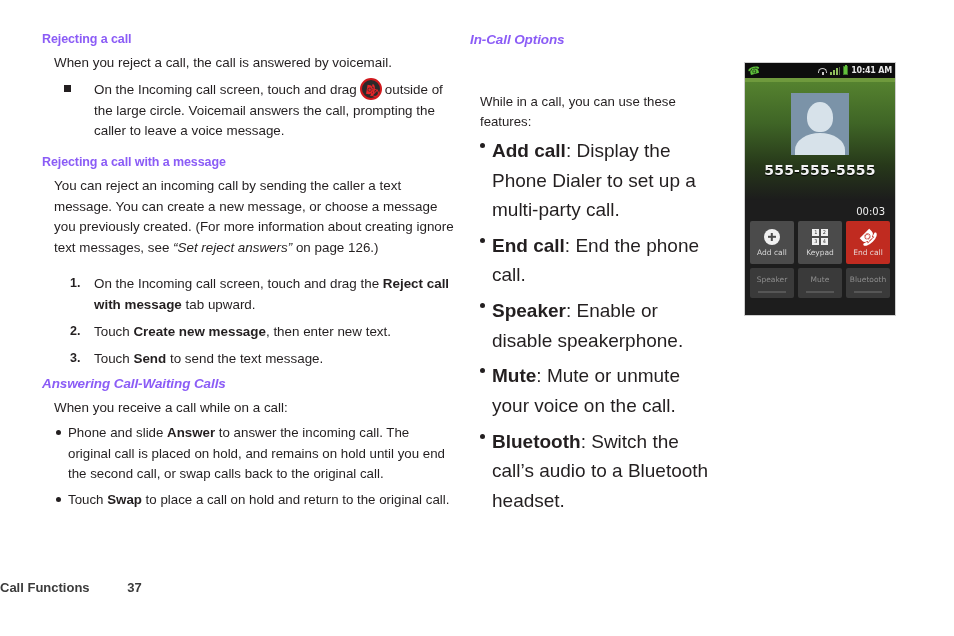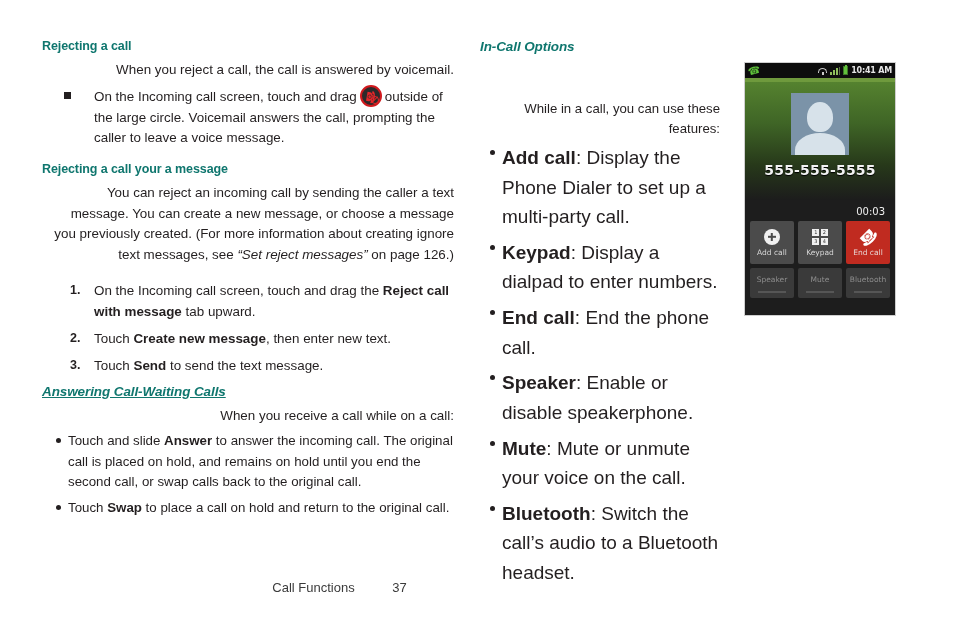--- a/index.html
+++ b/index.html
@@ -22,47 +22,46 @@
     inset: 0;
   }
   .col-left {
     position: absolute;
     left: 42px;
     top: 32px;
     width: 412px;
   }
   .col-right {
     position: absolute;
-    left: 480px;
+    left: 470px;
     top: 32px;
     width: 240px;
   }
 
   
   h2.sec-head {
     font-size: 12.5px;
     font-weight: bold;
-    color: #0f766e;
-    margin: 7px 0 7px 0;
+    color: #8b5cf6;
+    margin: 0 0 7px 0;
     letter-spacing: -0.1px;
     line-height: 1.15;
   }
   h2.sec-head.italic {
     font-style: italic;
     font-size: 13.5px;
   }
-  .sec-head-spacer-top { margin-top: 13px; text-decoration: underline; }
+  .sec-head-spacer-top { margin-top: 13px; }
 
   
   p.body {
     font-size: 13.4px;
     line-height: 1.53;
     margin: 0 0 6px 0;
     padding-left: 12px;
-    text-align: right;
   }
   p.body.tight { margin-bottom: 4px; }
   .col-right p.body { padding-left: 10px; font-size: 13.2px; margin-top: 44px; }
 
   
   ul.sq-list {
     list-style: none;
     margin: 0 0 7px 0;
     padding: 0;
   }
@@ -394,73 +393,73 @@
     background: #565656;
     margin-top: 5px;
   }
 
   
   .footer {
     position: absolute;
     left: 0;
     top: 580px;
     width: 757px;
-    text-align: center;
+    text-align: left;
     padding-right: 78px;
     box-sizing: border-box;
     font-size: 13px;
     color: #3b3b3b;
+    font-weight: bold;
   }
   .footer .pg { display: inline-block; margin-left: 34px; }
 </style>
 </head>
 <body>
 
 <div class="page">
 
   <div class="col-left">
 
     <h2 class="sec-head">Rejecting a call</h2>
 
     <p class="body tight">When you reject a call, the call is answered by voicemail.</p>
 
     <ul class="sq-list">
       <li><span>On the Incoming call screen, touch and drag</span><span class="reject-icon"><span class="handset">☎</span><span class="slash"></span></span><span>outside of the large circle. Voicemail answers the call, prompting the caller to leave a voice message.</span></li>
     </ul>
 
-    <h2 class="sec-head">Rejecting a call your a message</h2>
-
-    <p class="body tight"><span>You can reject an incoming call by sending the caller a text message. You can create a new message, or choose a message you previously created. (For more information about creating ignore text messages, see </span><span class="it">“Set reject messages”</span><span> on page 126.)</span></p>
+    <h2 class="sec-head">Rejecting a call with a message</h2>
+
+    <p class="body tight"><span>You can reject an incoming call by sending the caller a text message. You can create a new message, or choose a message you previously created. (For more information about creating ignore text messages, see </span><span class="it">“Set reject answers”</span><span> on page 126.)</span></p>
 
     <ol class="num-list">
       <li><span>On the Incoming call screen, touch and drag the </span><span class="b">Reject call with message</span><span> tab upward.</span></li>
       <li><span>Touch </span><span class="b">Create new message</span><span>, then enter new text.</span></li>
       <li><span>Touch </span><span class="b">Send</span><span> to send the text message.</span></li>
     </ol>
 
     <h2 class="sec-head italic sec-head-spacer-top">Answering Call-Waiting Calls</h2>
 
     <p class="body tight">When you receive a call while on a call:</p>
 
     <ul class="rd-list">
-      <li><span>Touch and slide </span><span class="b">Answer</span><span> to answer the incoming call. The original call is placed on hold, and remains on hold until you end the second call, or swap calls back to the original call.</span></li>
+      <li><span>Phone and slide </span><span class="b">Answer</span><span> to answer the incoming call. The original call is placed on hold, and remains on hold until you end the second call, or swap calls back to the original call.</span></li>
       <li><span>Touch </span><span class="b">Swap</span><span> to place a call on hold and return to the original call.</span></li>
     </ul>
 
   </div>
 
   <div class="col-right">
 
     <h2 class="sec-head italic">In-Call Options</h2>
 
     <p class="body tight">While in a call, you can use these features:</p>
 
     <ul class="rd-list">
       <li><span class="b">Add call</span><span>: Display the Phone Dialer to set up a multi-party call.</span></li>
-      <li><span class="b">Keypad</span><span>: Display a dialpad to enter numbers.</span></li>
       <li><span class="b">End call</span><span>: End the phone call.</span></li>
       <li><span class="b">Speaker</span><span>: Enable or disable speakerphone.</span></li>
       <li><span class="b">Mute</span><span>: Mute or unmute your voice on the call.</span></li>
       <li><span class="b">Bluetooth</span><span>: Switch the call’s audio to a Bluetooth headset.</span></li>
     </ul>
 
   </div>
 
   <div class="phone-shot">
 

